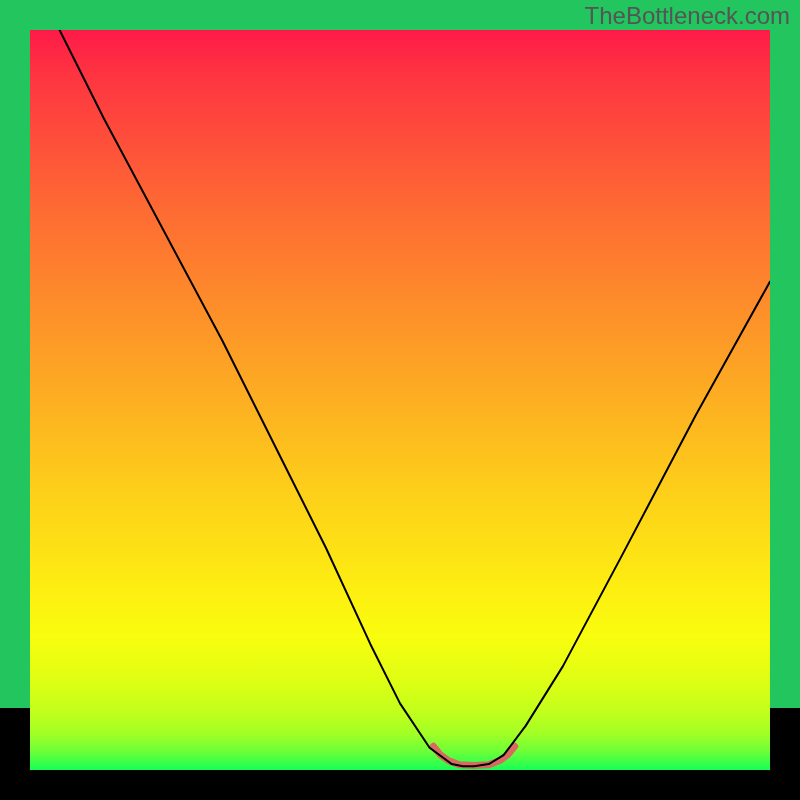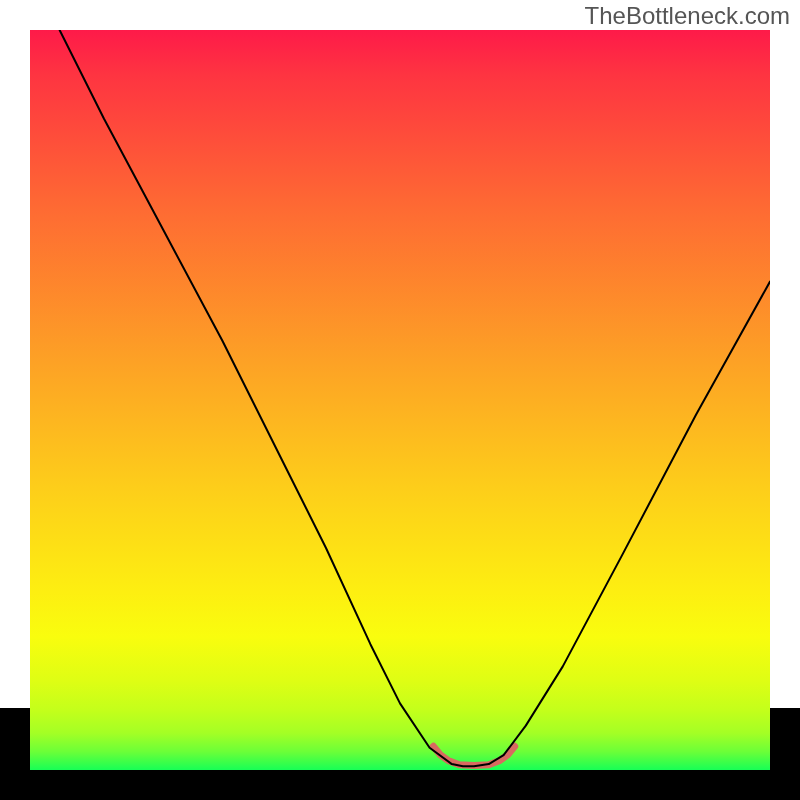--- a/index.html
+++ b/index.html
@@ -8,21 +8,21 @@
     background: #000;
     width: 800px;
     height: 800px;
     overflow: hidden;
     font-family: Arial, Helvetica, sans-serif;
   }
   .frame {
     position: relative;
     width: 800px;
     height: 708px;
-    background: #ffffff;
+    background: #22c55e;
   }
   .watermark {
     position: absolute;
     top: 2px;
     right: 10px;
     color: #555;
     font-size: 24px;
     font-weight: 500;
     z-index: 10;
   }

